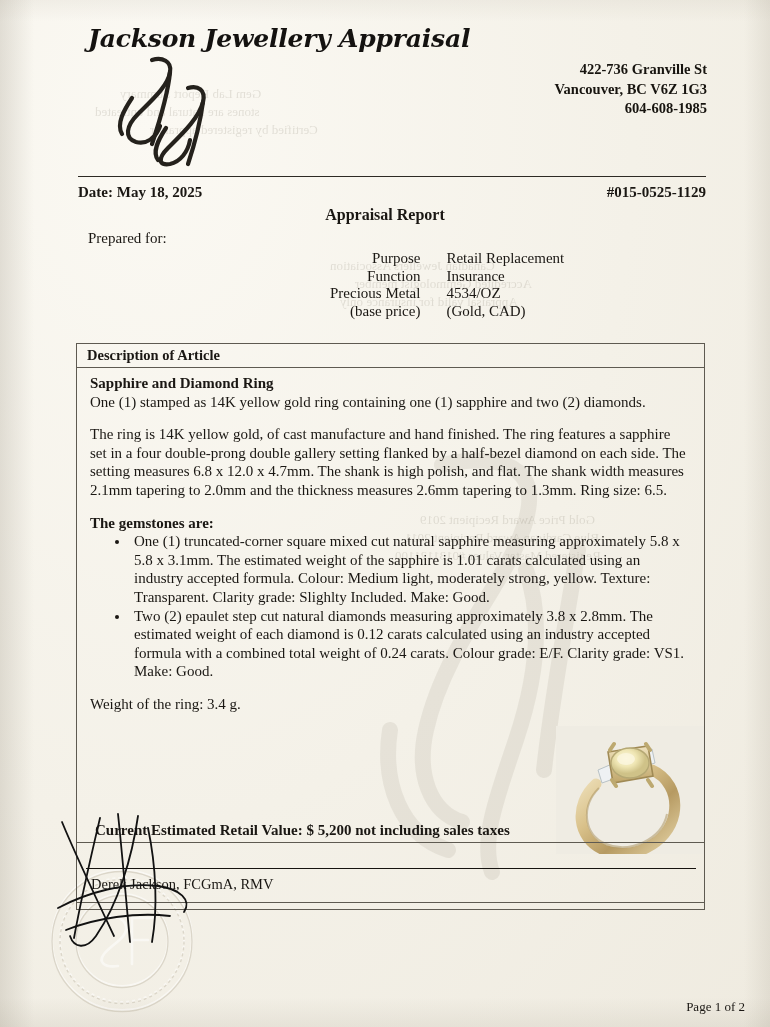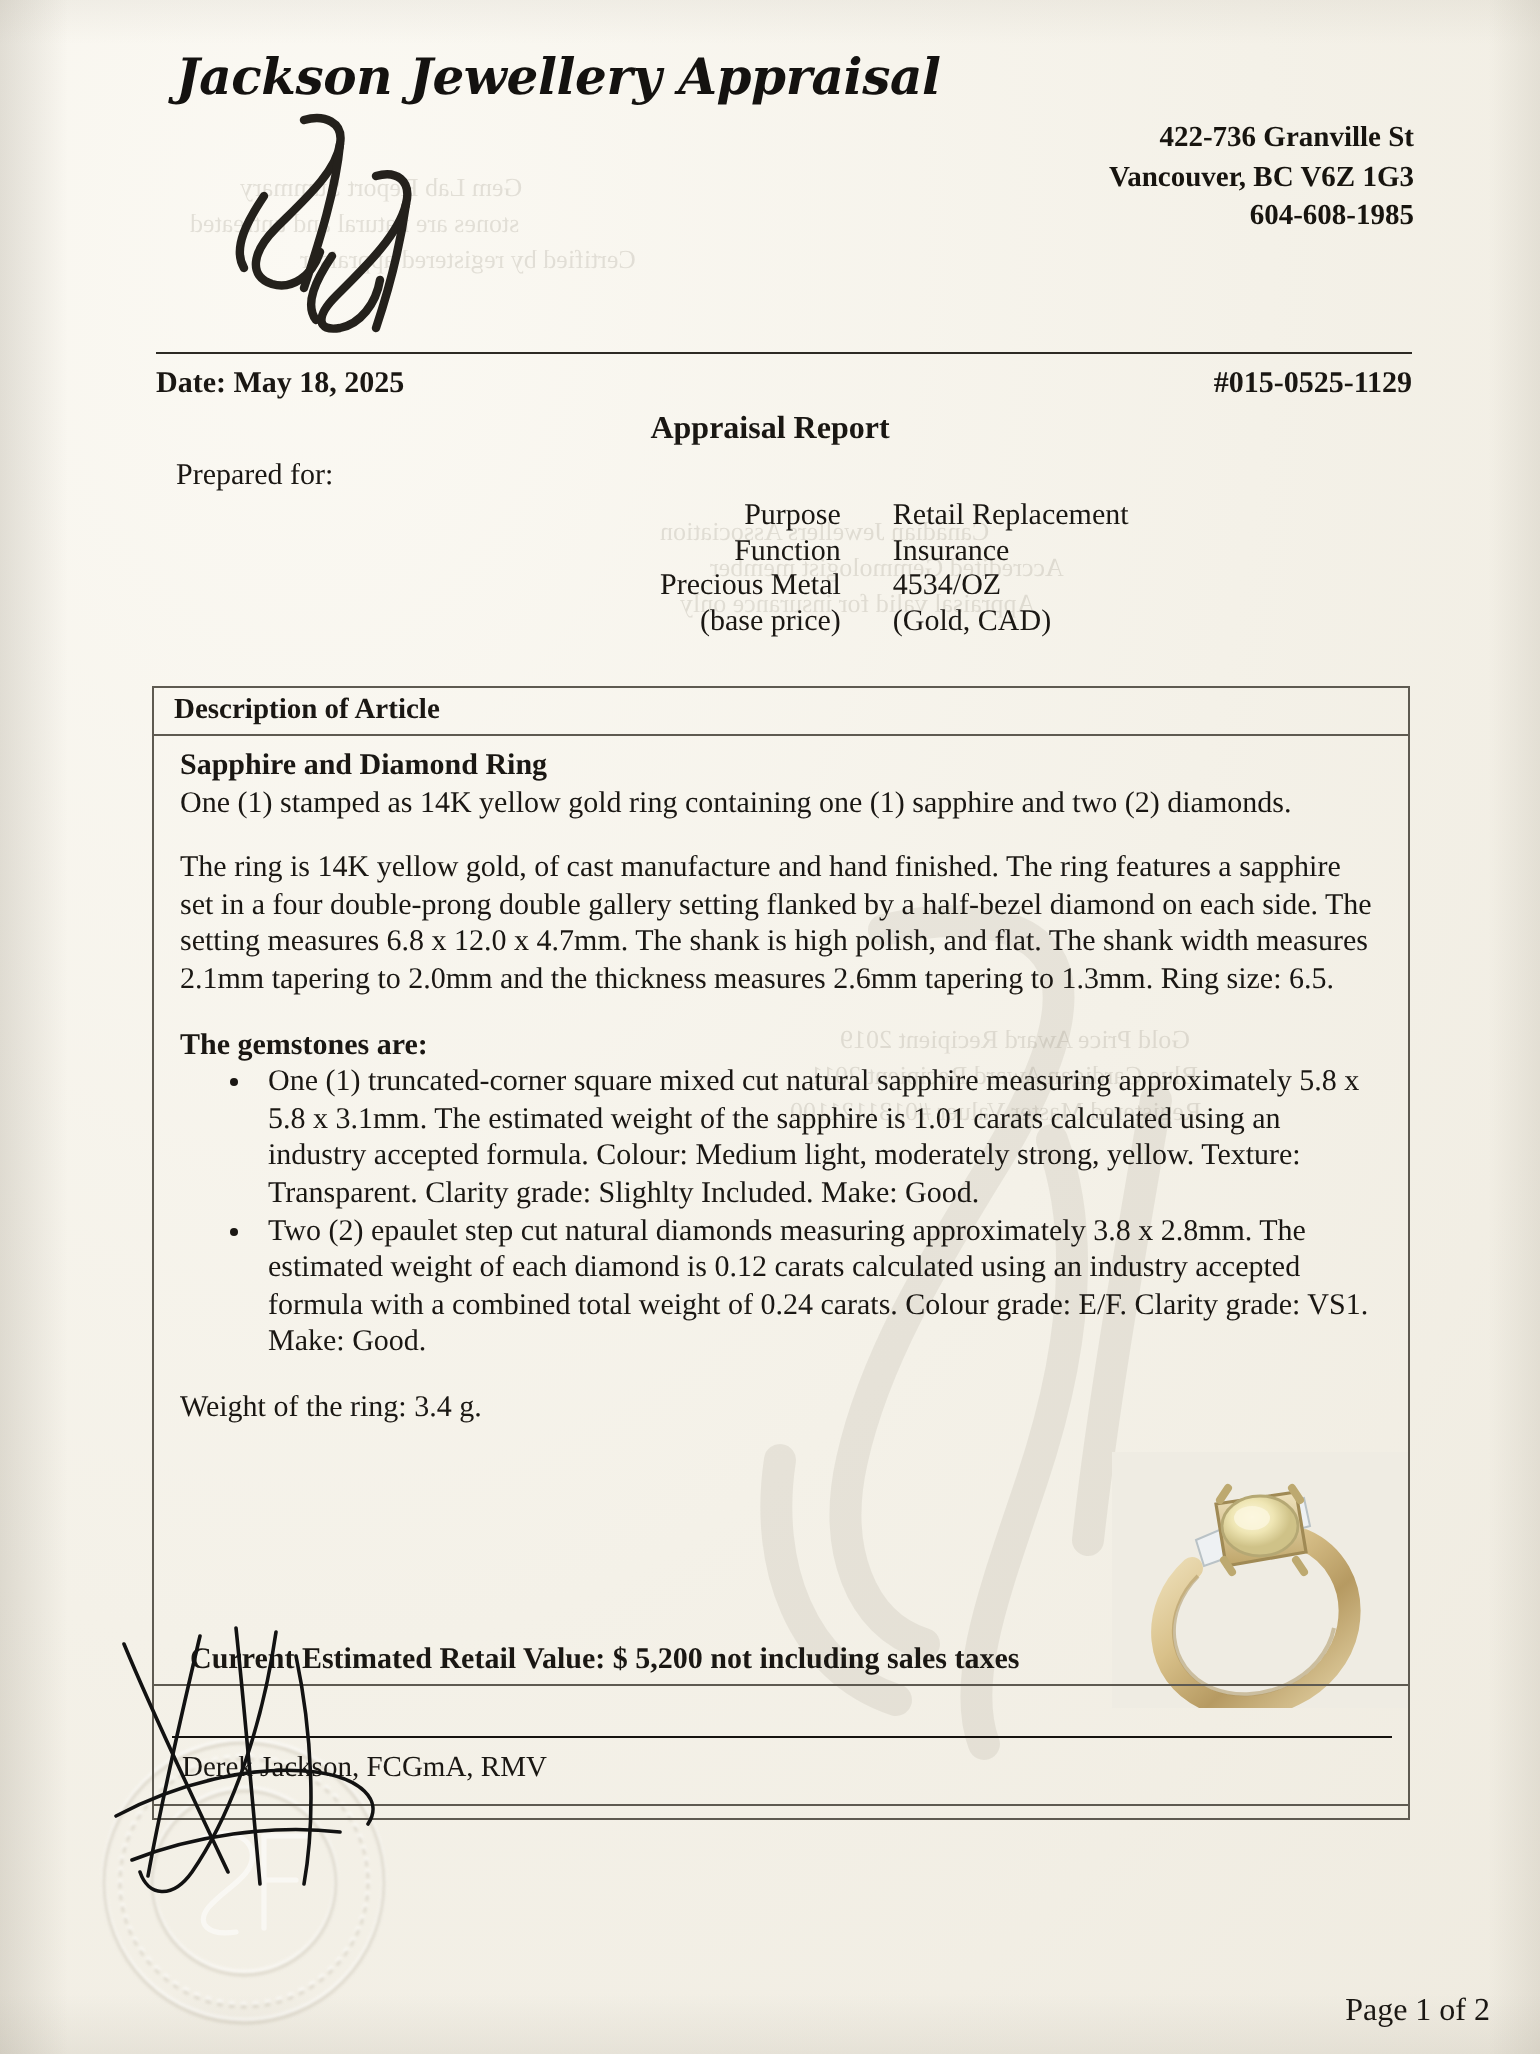--- a/index.html
+++ b/index.html
@@ -224,21 +224,21 @@
     position: absolute;
     left: 52px; top: 812px;
     width: 175px; height: 140px;
     pointer-events: none;
   }
 
   
   #footer {
     position: absolute;
     right: 25px; bottom: 12px;
-    font-size: 16px;
+    font-size: 13px;
   }
 </style>
 </head>
 <body>
 
 <div id="paper">
 
   <div id="bleed-layer">
       <div class="bleed" style="left: 120px; top: 86px; font-size: 13px;">Gem Lab Report Summary</div>
       <div class="bleed" style="left: 95px; top: 104px; font-size: 13px;">stones are natural and untreated</div>

